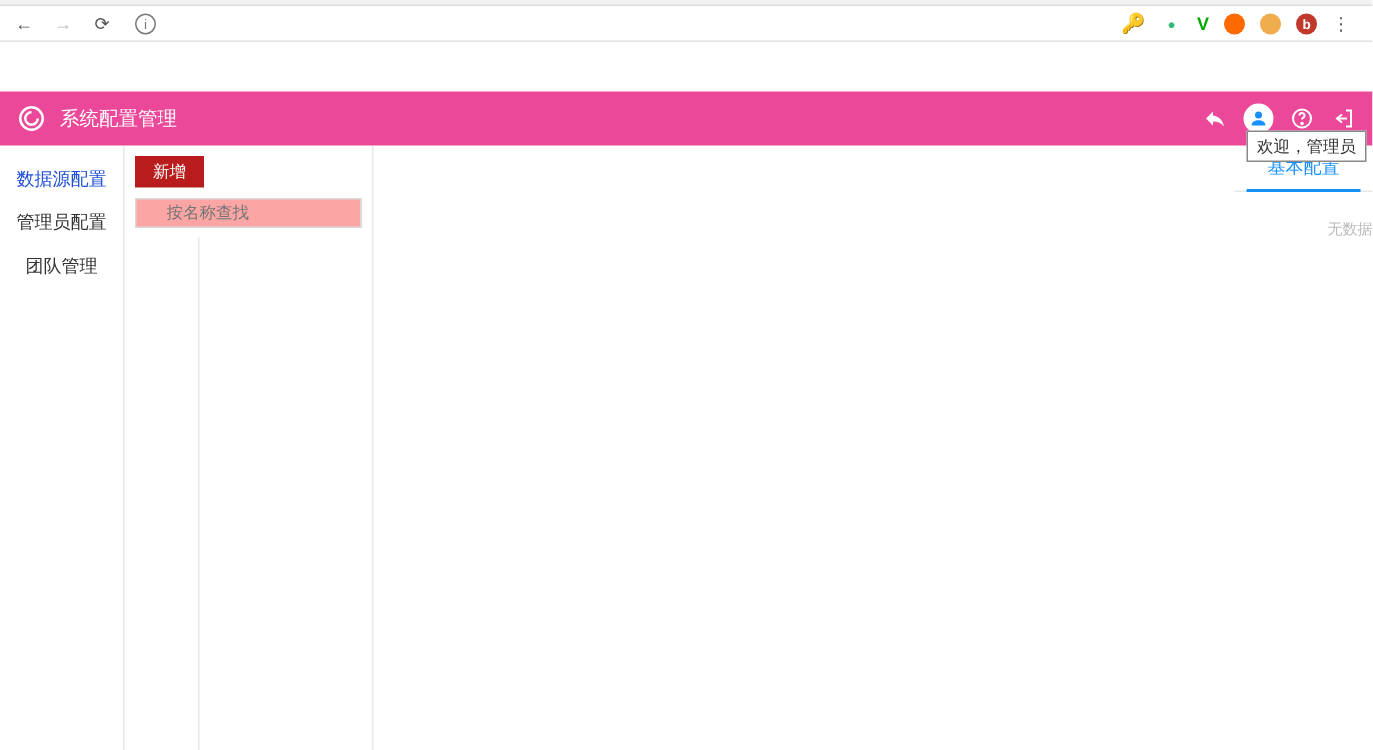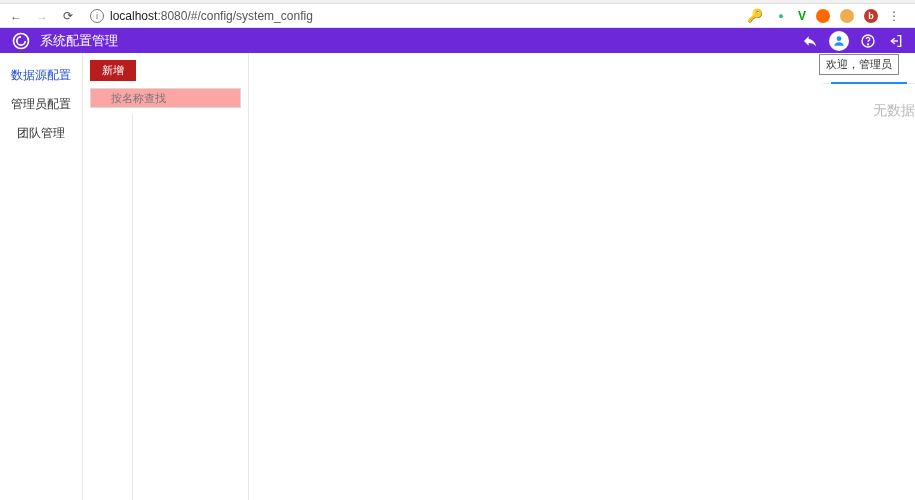--- a/index.html
+++ b/index.html
@@ -11,30 +11,30 @@
     .nav-icon.disabled { color: #bbb; }
     .url-bar { flex: 1; display: flex; align-items: center; gap: 6px; padding: 0 4px; }
     .url-text { color: #202124; }
     .url-text .host { color: #202124; }
     .url-text .path { color: #555; }
     .info-icon { width:14px; height:14px; border:1px solid #777; border-radius:50%; display:flex; align-items:center; justify-content:center; font-size:9px; color:#777; }
     .ext-icons { display:flex; align-items:center; gap:10px; padding-right:8px; }
     .ext-icons .dot { width:14px; height:14px; border-radius:50%; display:flex; align-items:center; justify-content:center; font-size:9px; color:#fff; }
     .key-icon { font-size:13px; color:#555; }
 
-    .app-header { height: 25px; background: #6d28d9; display: flex; align-items: center; padding: 0 10px; color: #fff; position: relative; }
+    .app-header { height: 36px; background: #ec4899; display: flex; align-items: center; padding: 0 10px; color: #fff; position: relative; margin-top: 33px; }
     .logo { width:22px; height:22px; display:flex; align-items:center; justify-content:center; margin-right: 8px; }
     .logo svg { width:20px; height:20px; }
     .app-title { font-size: 13px; }
     .header-right { margin-left:auto; display:flex; align-items:center; gap:10px; }
     .hdr-icon { cursor:pointer; display:flex; align-items:center; justify-content:center; width:18px; height:18px; color:#fff; }
     .avatar { width:20px; height:20px; background:#fff; border-radius:50%; display:flex; align-items:center; justify-content:center; position:relative; }
     .avatar svg { width:14px; height:14px; fill:#1890ff; }
 
-    .tooltip { position:absolute; top:26px; right:16px; background:#fff; color:#333; border:1px solid #888; padding:2px 6px; font-size:11px; white-space:nowrap; z-index: 100; }
+    .tooltip { position:absolute; top:26px; right:4px; background:#fff; color:#333; border:1px solid #888; padding:2px 6px; font-size:11px; white-space:nowrap; z-index: 100; }
 
     .app-body { display:flex; height: calc(500px - 4px - 24px - 25px); }
     .sidebar { width:83px; border-right:1px solid #e8e8e8; padding-top:8px; }
     .sidebar-item { text-align:center; padding:6px 0; font-size:12px; cursor:pointer; }
     .sidebar-item.active { color:#1d4ed8; }
 
     .midpane { width:166px; border-right:1px solid #e8e8e8; display:flex; flex-direction:column; }
     .midpane-top { padding:7px; }
     .add-btn { background:#b91c1c; color:#fff; border:none; padding:3px 12px; font-size:11px; cursor:pointer; }
     .filter-row { display:flex; gap:12px; padding:2px 8px 4px; font-size:11px; }
@@ -45,37 +45,34 @@
     .search-container { position:relative; }
     .search-glyph { position:absolute; left:6px; top:50%; transform:translateY(-50%); color:#bbb; font-size:11px; }
     .midpane-cols { flex:1; display:flex; }
     .midpane-col-a { width:50px; border-right:1px solid #e8e8e8; }
     .midpane-col-b { flex:1; }
 
     .content { flex:1; display:flex; flex-direction:column;align-items:flex-end; }
     .tabs { display:flex; border-bottom:1px solid #e8e8e8; padding: 0 8px; }
     .tab { padding:6px 14px; font-size:12px; cursor:pointer; color:#999; }
     .tab.active { color:#1890ff; border-bottom:2px solid #1890ff; margin-bottom:-1px; }
-    .empty-state { text-align:center; color:#bbb; font-size:14px; margin-top:18px; }
+    .empty-state { text-align:center; color:#bbb; font-size:10px; margin-top:18px; }
     .vdots { letter-spacing: -1px; }
   </style>
 </head>
 <body>
 
 <div class="browser-toolbar"></div>
 
 <div class="browser-navbar">
   <span class="nav-icon">←</span>
   <span class="nav-icon disabled">→</span>
   <span class="nav-icon">⟳</span>
   <div class="url-bar">
     <span class="info-icon">i</span>
-    <span class="url-text">
-      <span class="host">localhost</span><span class="path">:8080</span><span class="path">/#/config/system_config</span>
-    </span>
   </div>
   <div class="ext-icons">
     <span class="key-icon">🔑</span>
     <span class="dot" style="background:#fff;color:#3b7;">●</span>
     <span style="color:#0a0;font-weight:bold;">V</span>
     <span class="dot" style="background:#ff6a00"></span>
     <span class="dot" style="background:#f0ad4e"></span>
     <span class="dot" style="background:#c0392b;font-weight:bold;">b</span>
     <span class="vdots" style="color:#555;">⋮</span>
   </div>

